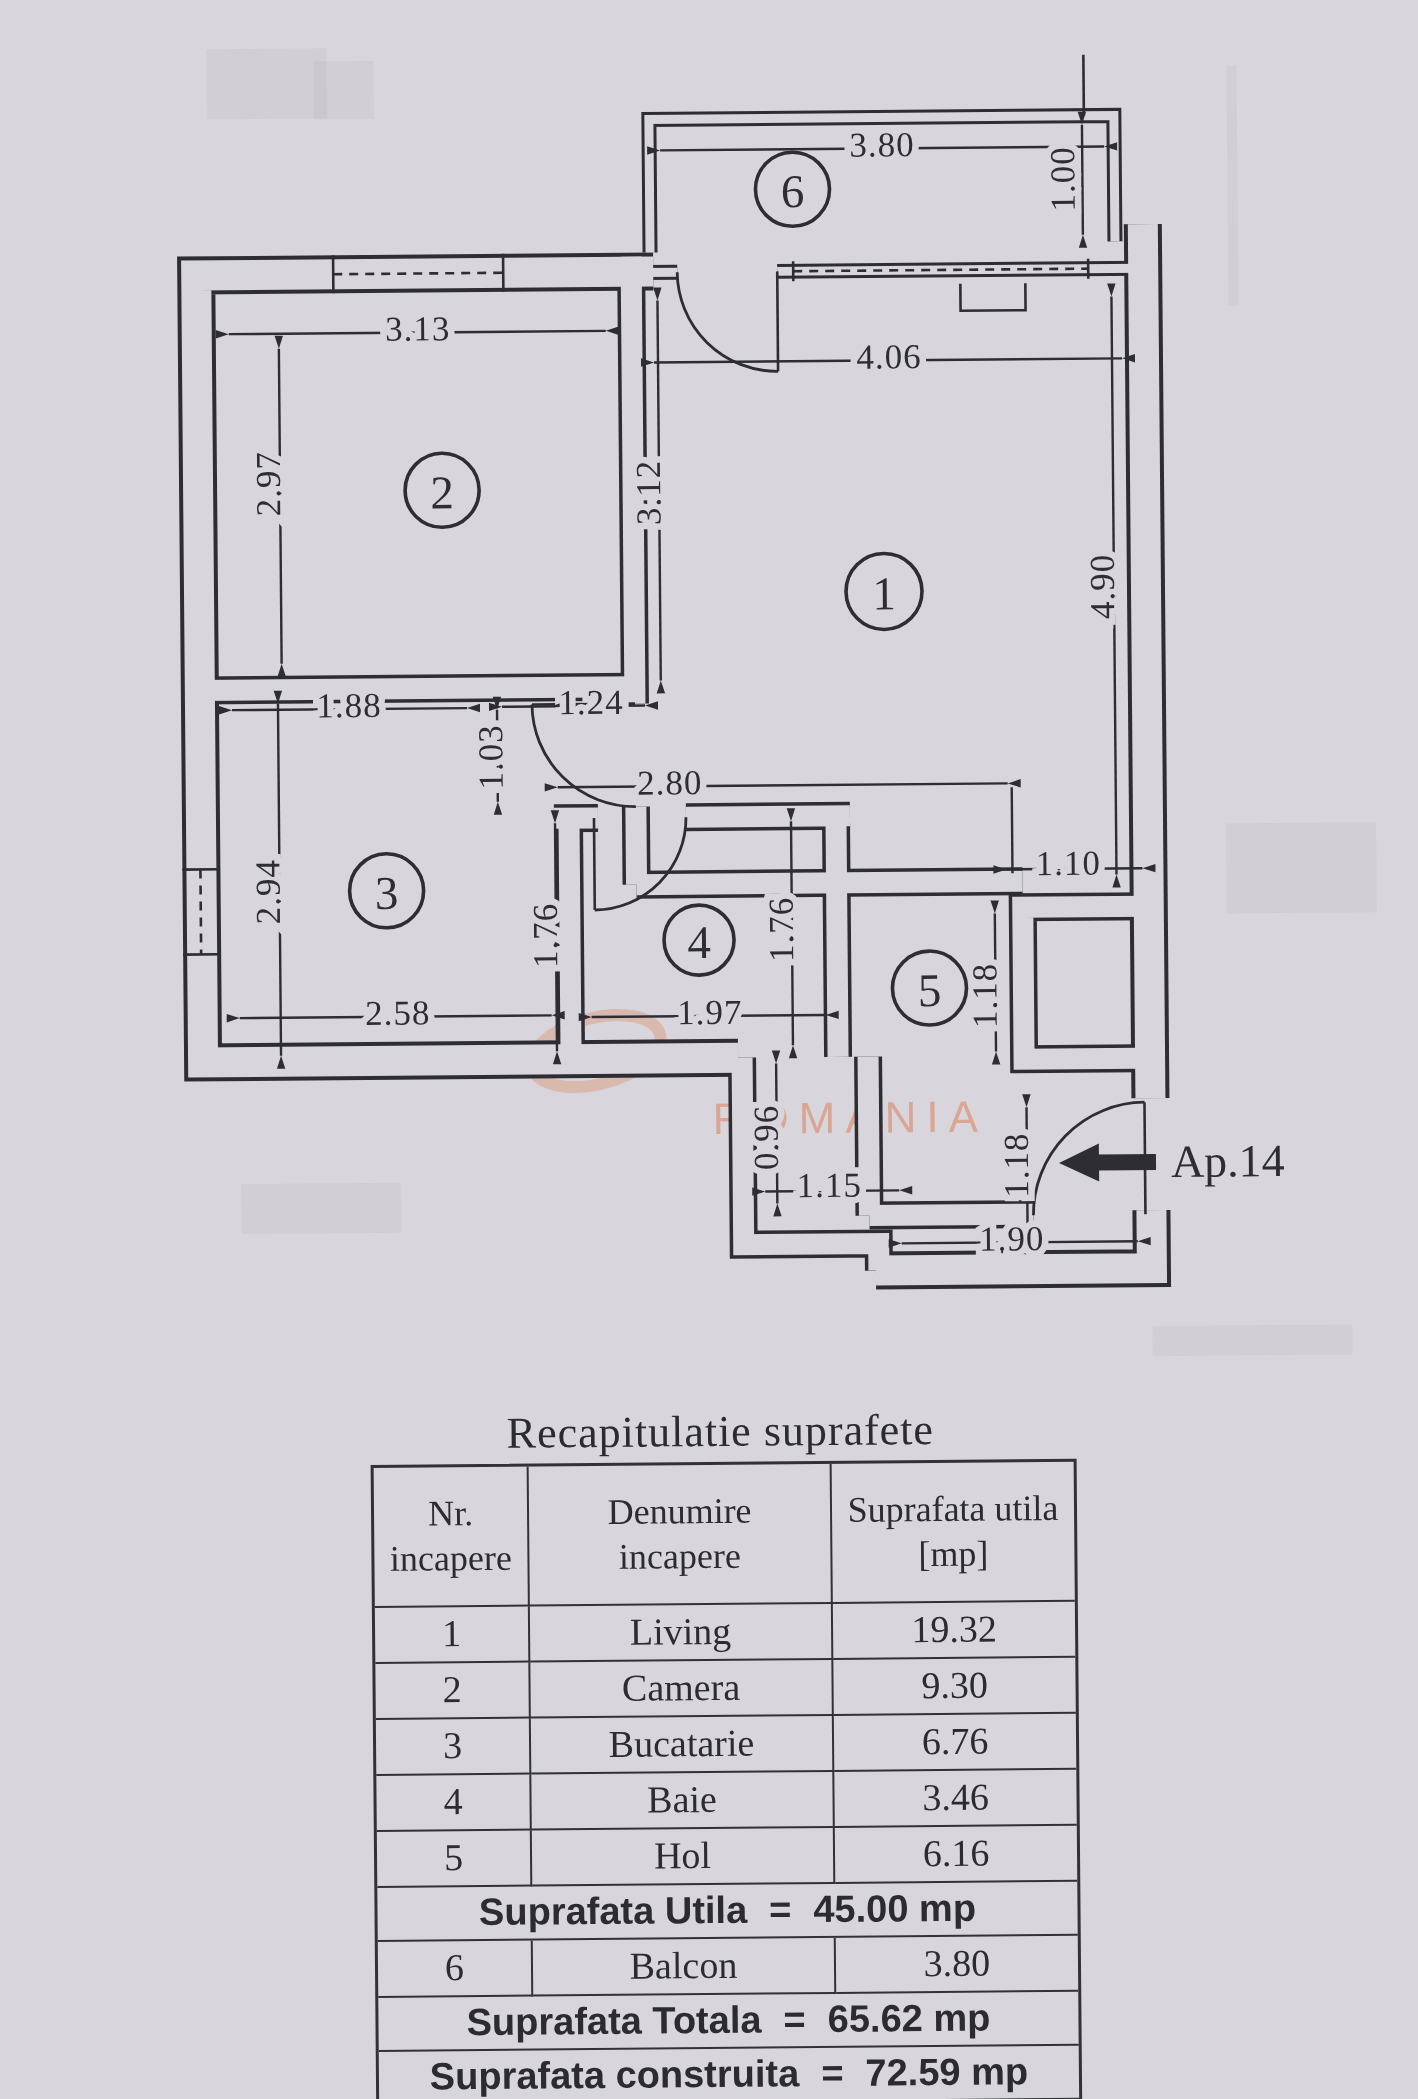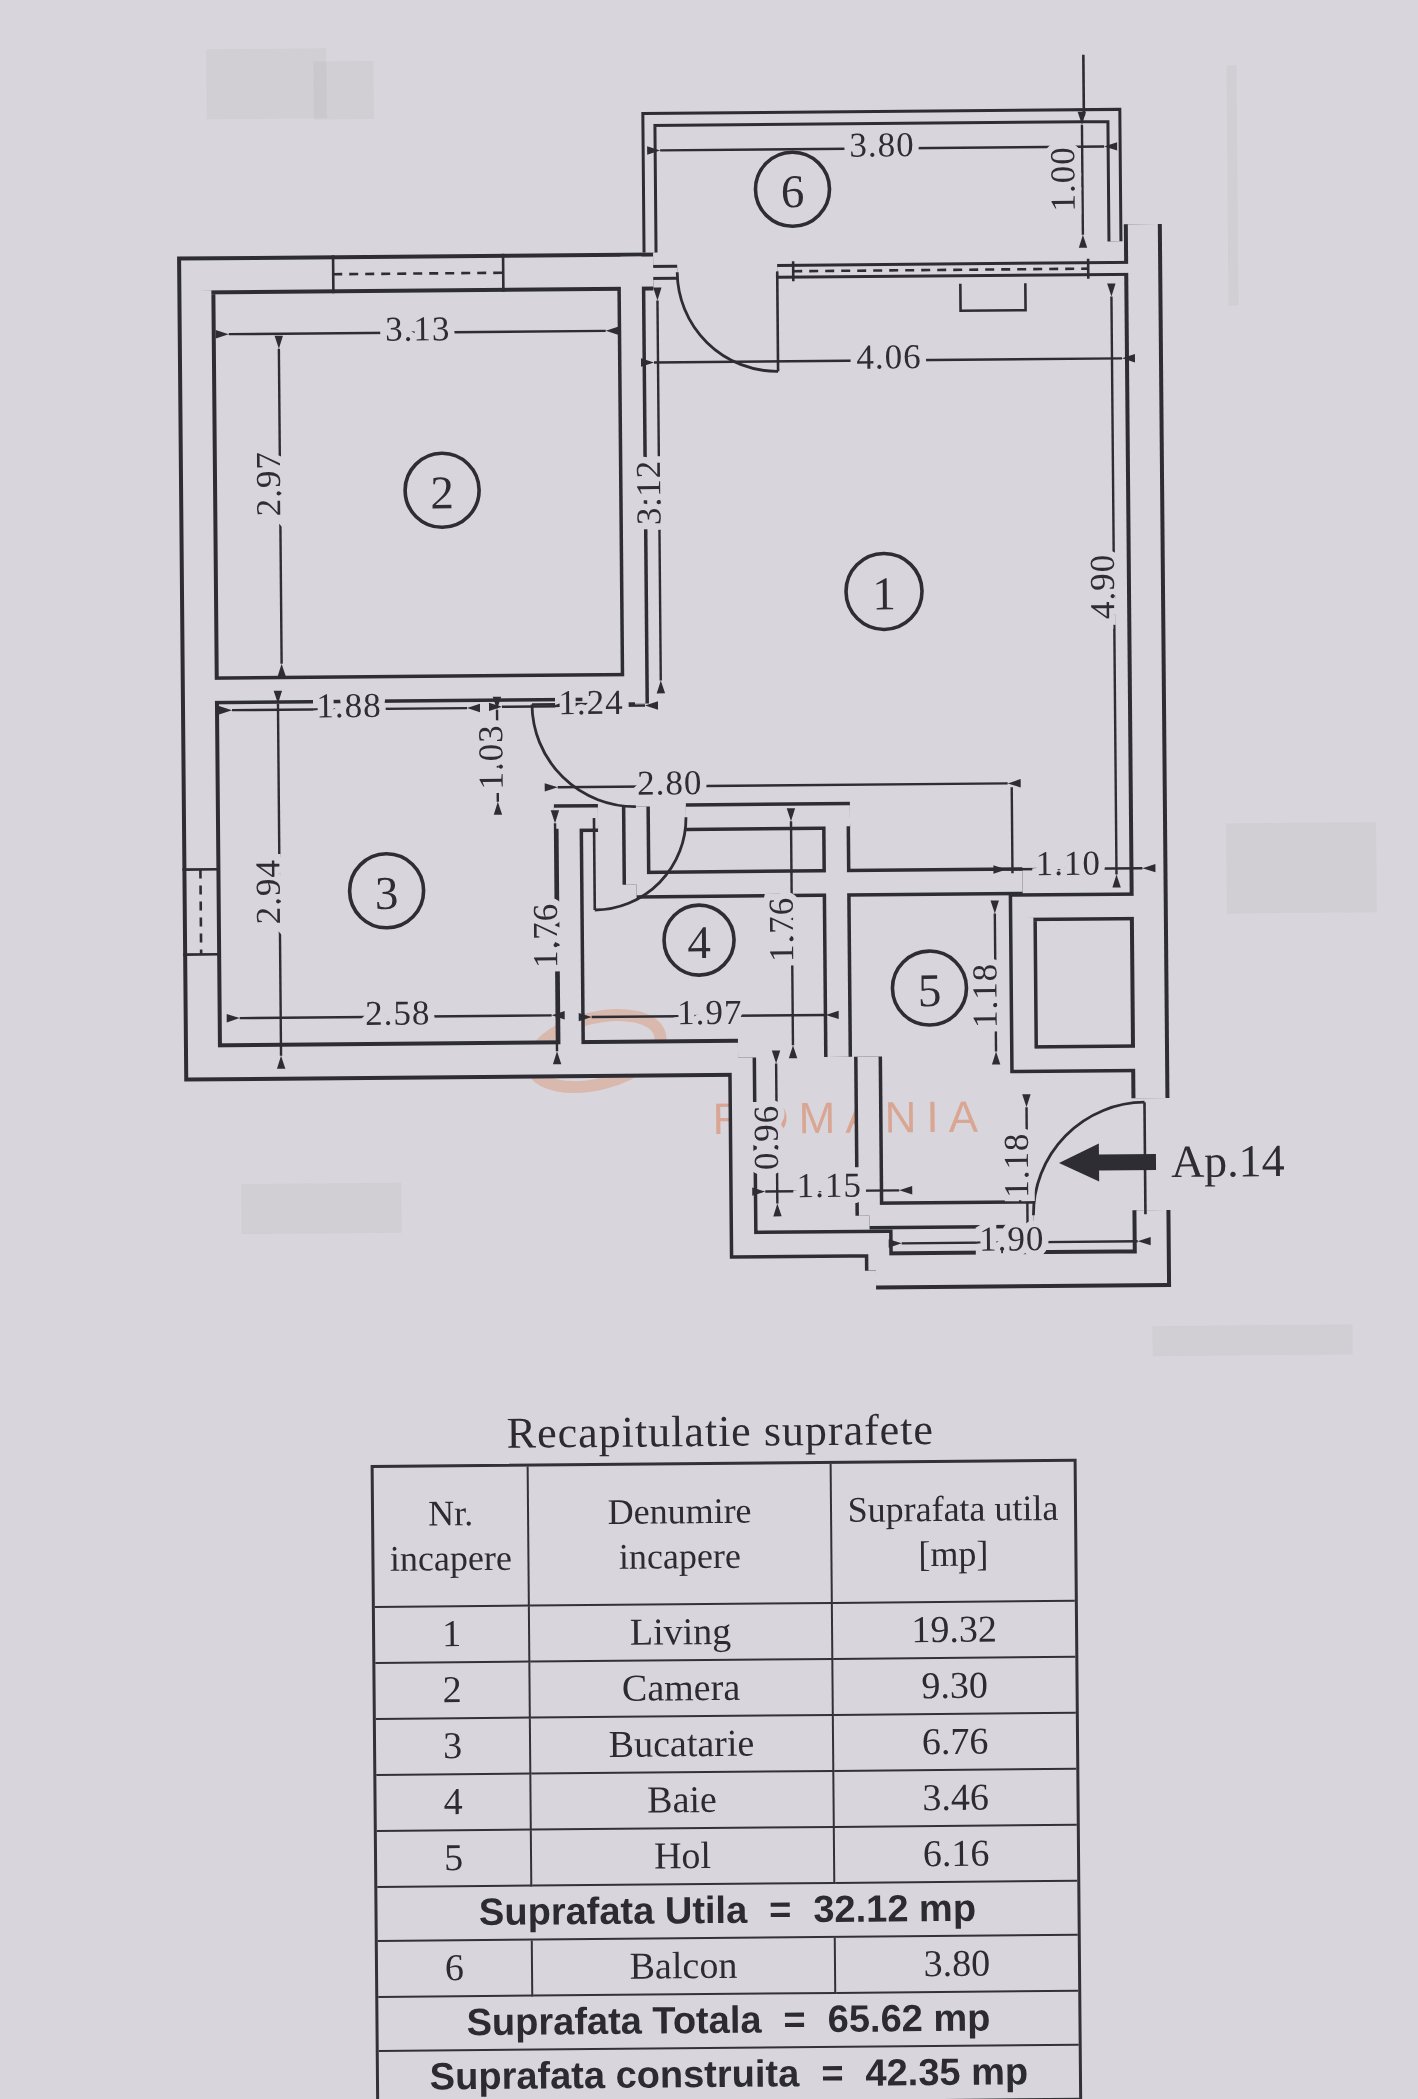--- a/index.html
+++ b/index.html
@@ -270,34 +270,34 @@
     <div class="cell">Baie</div>
     <div class="cell last">3.46</div>
 
     <div class="cell">5</div>
     <div class="cell">Hol</div>
     <div class="cell last">6.16</div>
 
     <div class="cell span3 last">
       <span>Suprafata Utila</span>
       <span class="eq">=</span>
-      <span>32.12 mp</span>
+      <span>45.00 mp</span>
     </div>
 
     <div class="cell">6</div>
     <div class="cell">Balcon</div>
     <div class="cell last">3.80</div>
 
     <div class="cell span3 last">
       <span>Suprafata Totala</span>
       <span class="eq">=</span>
       <span>65.62 mp</span>
     </div>
 
     <div class="cell span3 last norow">
       <span>Suprafata construita</span>
       <span class="eq">=</span>
-      <span>42.35 mp</span>
+      <span>72.59 mp</span>
     </div>
   </div>
 
  </div>
 </div>
 
 </body></html>

